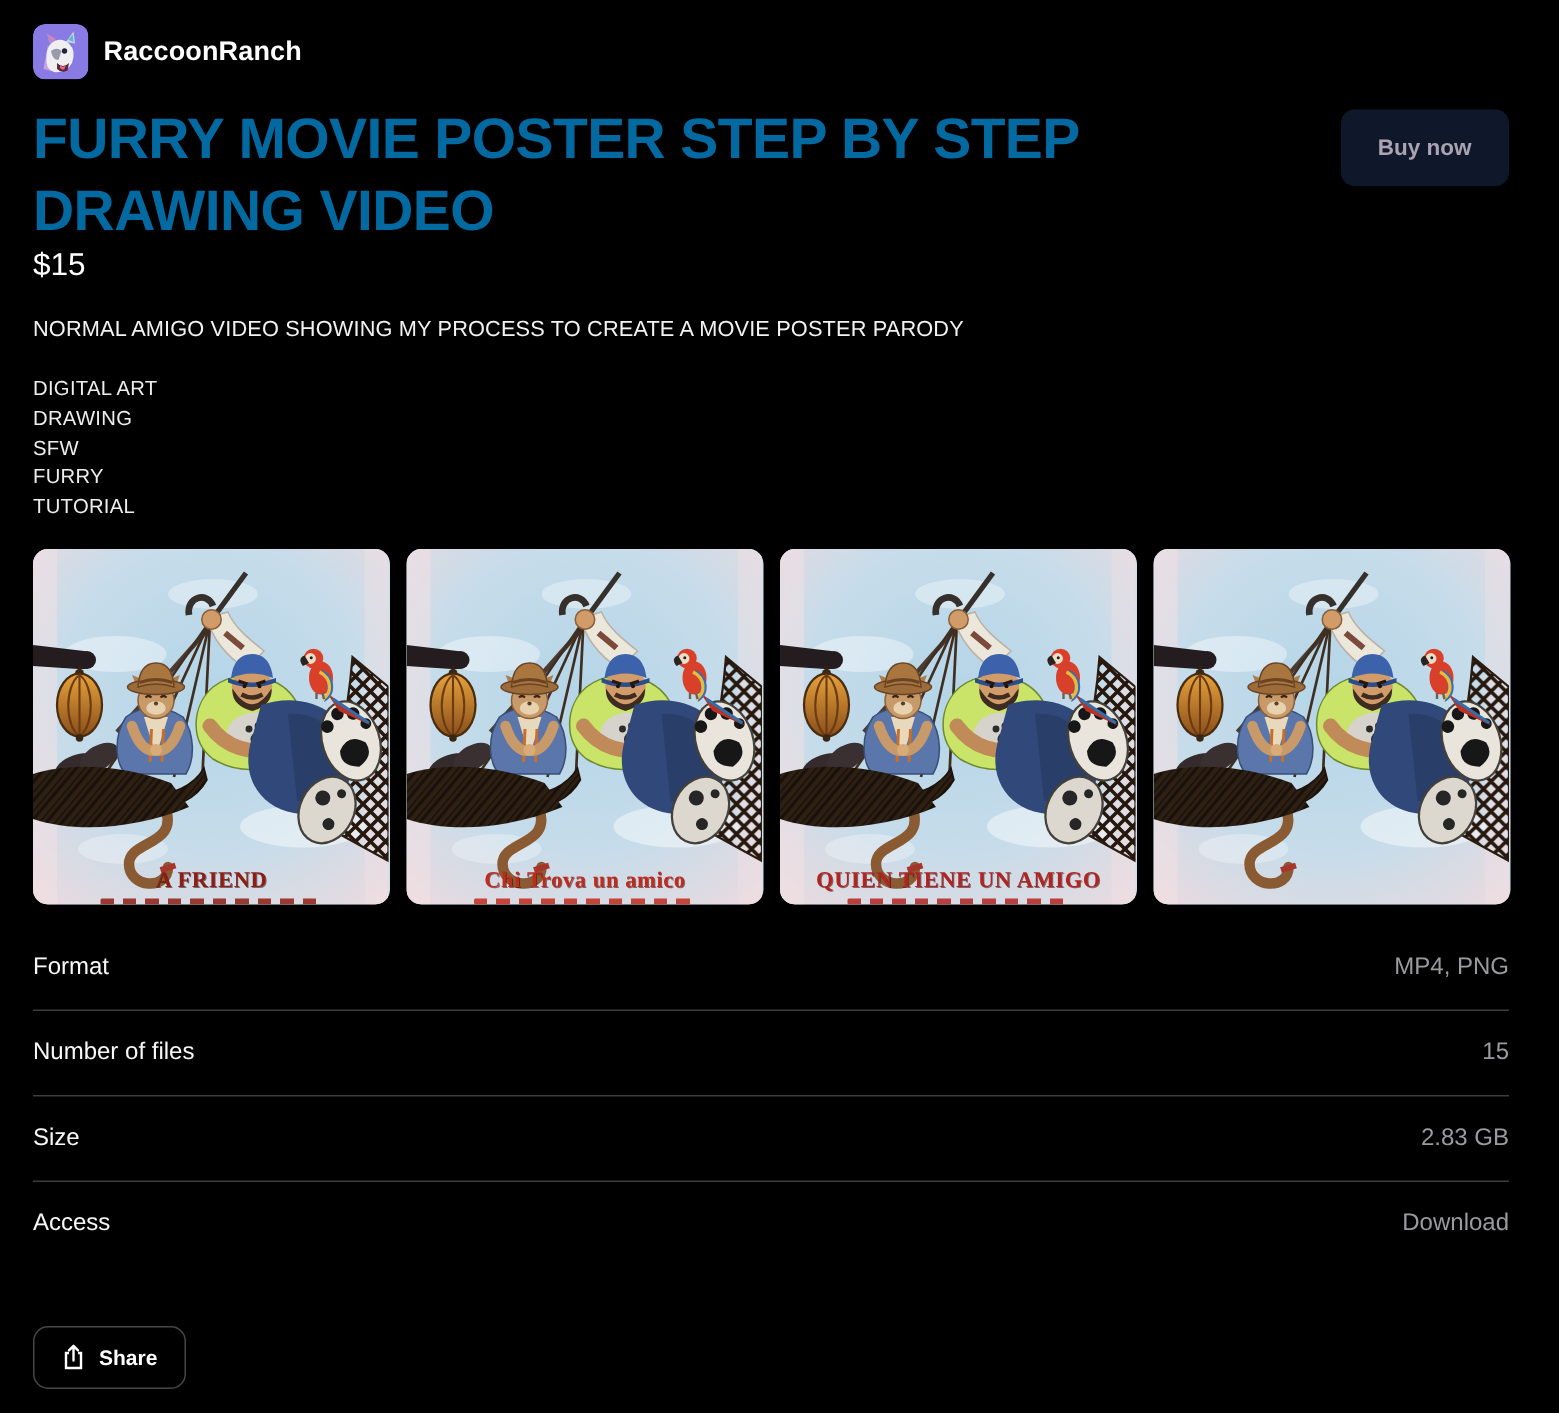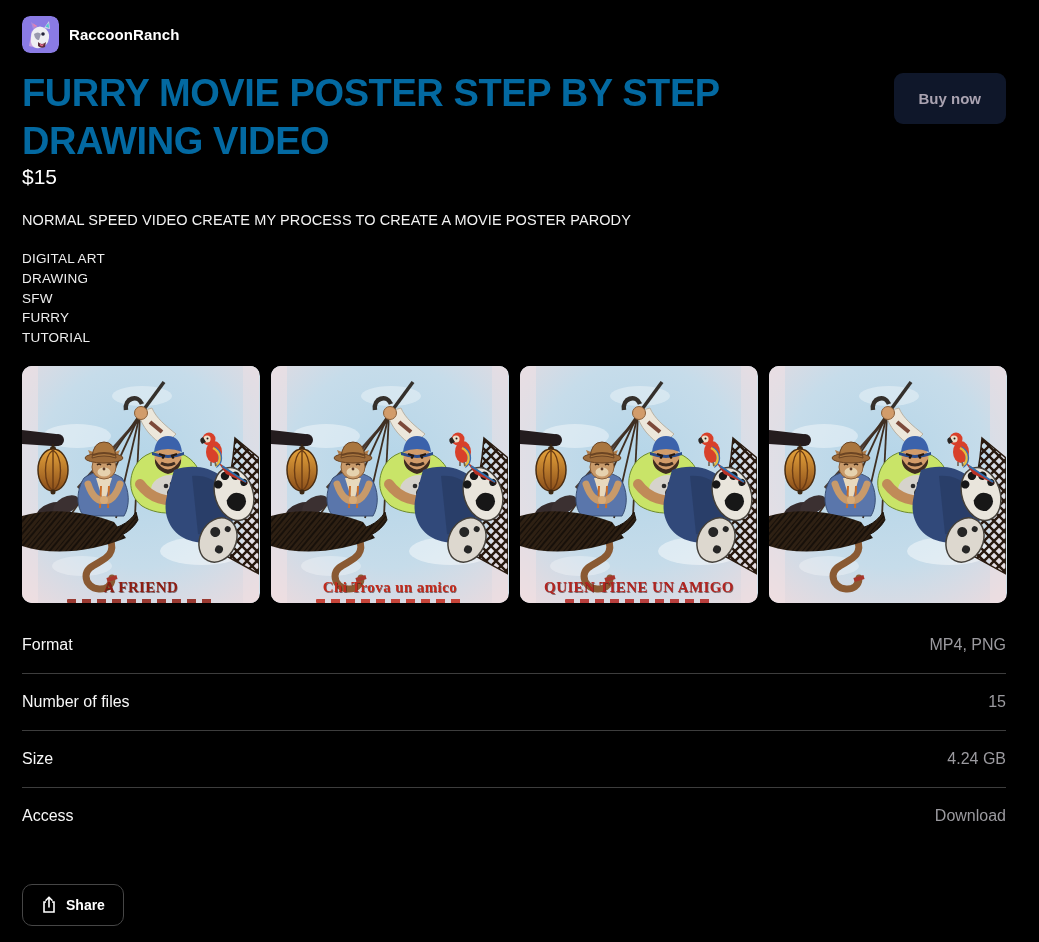--- a/index.html
+++ b/index.html
@@ -8,21 +8,21 @@
     width:1039px; min-height:942px;
     font-family:"Liberation Sans","DejaVu Sans",sans-serif;
     color:#fff;
     -webkit-font-smoothing:antialiased;
   }
   .container { width:984px; margin-left:22px; padding-bottom:38px; }
 
   
   .store-header { display:flex; align-items:center; gap:10px; padding-top:16px; }
   .avatar { width:37px; height:37px; border-radius:8px; overflow:hidden; display:block; cursor:pointer; }
-  .store-name { font-size:15px; font-weight:700; letter-spacing:.1px; cursor:pointer; }
+  .store-name { font-size:18px; font-weight:700; letter-spacing:.1px; cursor:pointer; }
 
   
   .title-row { display:flex; justify-content:space-between; align-items:flex-start; margin-top:16px; }
   .product-title {
     width:740px; font-size:38px; font-weight:800; line-height:48px;
     letter-spacing:-0.4px; color:#0369a1;
   }
   .buy-btn {
     margin-top:4px; background:#0f172a; color:#aaa3b1;
     border:none; border-radius:9px; padding:17px 25px;
@@ -225,21 +225,21 @@
     <span class="store-name">RaccoonRanch</span>
   </div>
 
   <div class="title-row">
     <h1 class="product-title">FURRY MOVIE POSTER STEP BY STEP DRAWING VIDEO</h1>
     <button class="buy-btn">Buy now</button>
   </div>
 
   <div class="price">$15</div>
 
-  <div class="description">NORMAL SPEED VIDEO CREATE MY PROCESS TO CREATE A MOVIE POSTER PARODY</div>
+  <div class="description">NORMAL AMIGO VIDEO SHOWING MY PROCESS TO CREATE A MOVIE POSTER PARODY</div>
 
   <div class="tags">
     <span class="tag">DIGITAL ART</span>
     <span class="tag">DRAWING</span>
     <span class="tag">SFW</span>
     <span class="tag">FURRY</span>
     <span class="tag">TUTORIAL</span>
   </div>
 
   <div class="gallery">
@@ -276,21 +276,21 @@
     <div class="detail-row">
       <span class="detail-label">Format</span>
       <span class="detail-value">MP4, PNG</span>
     </div>
     <div class="detail-row">
       <span class="detail-label">Number of files</span>
       <span class="detail-value">15</span>
     </div>
     <div class="detail-row">
       <span class="detail-label">Size</span>
-      <span class="detail-value">4.24 GB</span>
+      <span class="detail-value">2.83 GB</span>
     </div>
     <div class="detail-row">
       <span class="detail-label">Access</span>
       <span class="detail-value">Download</span>
     </div>
   </div>
 
   <button class="share-btn">
     <svg width="16" height="18" viewBox="0 0 16 18" fill="none" stroke="#fff" stroke-width="1.6">
       <path d="M5,6 H3 V16 H13 V6 H11"></path>

